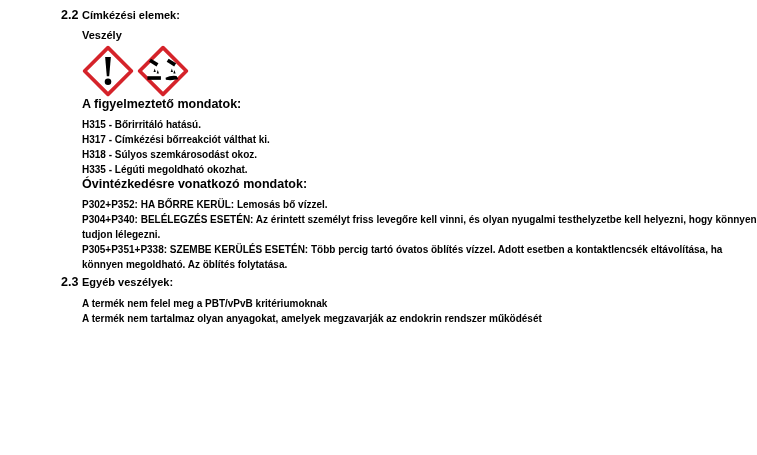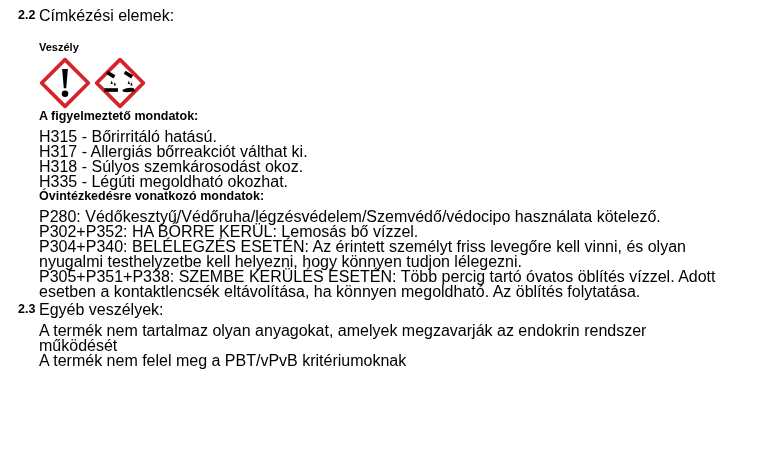--- a/index.html
+++ b/index.html
@@ -3,55 +3,56 @@
 <meta charset="utf-8">
 <style>
   * { margin: 0; padding: 0; box-sizing: border-box; }
   html, body {
     width: 757px; height: 455px;
     background: #ffffff;
     font-family: "Liberation Sans", sans-serif;
     color: #000000;
     overflow: hidden;
   }
-  .page { padding-top: 8px; }
+  .page { padding-top: 8px; padding-left: 43px; }
   .section-row { display: flex; align-items: flex-start; }
   .secnum {
     width: 39px;
     padding-left: 18px;
     flex: 0 0 39px;
     font-weight: bold;
     font-size: 12.5px;
     line-height: 15px;
   }
   .content { flex: 1 1 auto; max-width: 690px; }
   .h-bold {
-    font-weight: normal;
-    font-size: 16px;
+    font-weight: bold;
+    font-size: 11px;
     line-height: 15px;
   }
   .reg-heading { margin-top: 7px; }
   .signal-word {
-    margin-top: 17px;
+    margin-top: 5px;
     font-weight: bold;
     font-size: 11px;
     line-height: 14px;
   }
   .pictograms { display: flex; gap: 3px; margin-top: 3px; }
   .pictogram { width: 52px; height: 52px; }
   .sub-heading {
     font-weight: bold;
     font-size: 12.5px;
     line-height: 15px;
     margin-top: 0;
   }
   .statements { margin-top: 5px; }
   .stmt {
-    font-size: 16px;
+    font-size: 10px;
     line-height: 15px;
+    font-weight: bold;
   }
   .section-23 { margin-top: 3px; }
   .s23-lines { margin-top: 6px; }
 </style>
 </head>
 <body>
 
 <div class="page">
 
   <div class="section-row">
@@ -83,39 +84,38 @@
               <rect x="20" y="60" width="26" height="7"></rect>
               <path d="M55 63 q9 -5 21 -3.5 l3.5 6.5 q-13 2.5 -24 1 Z"></path>
             </g>
           </svg>
         </span>
       </div>
 
       <div class="sub-heading">A figyelmeztető mondatok:</div>
       <div class="statements">
         <div class="stmt">H315 - Bőrirritáló hatású.</div>
-        <div class="stmt">H317 - Allergiás bőrreakciót válthat ki.</div>
+        <div class="stmt">H317 - Címkézési bőrreakciót válthat ki.</div>
         <div class="stmt">H318 - Súlyos szemkárosodást okoz.</div>
         <div class="stmt">H335 - Légúti megoldható okozhat.</div>
       </div>
 
       <div class="sub-heading">Óvintézkedésre vonatkozó mondatok:</div>
       <div class="statements">
-        <div class="stmt">P280: Védőkesztyű/Védőruha/légzésvédelem/Szemvédő/védocipo használata kötelező.</div>
         <div class="stmt">P302+P352: HA BŐRRE KERÜL: Lemosás bő vízzel.</div>
         <div class="stmt">P304+P340: BELÉLEGZÉS ESETÉN: Az érintett személyt friss levegőre kell vinni, és olyan nyugalmi testhelyzetbe kell helyezni, hogy könnyen tudjon lélegezni.</div>
         <div class="stmt">P305+P351+P338: SZEMBE KERÜLÉS ESETÉN: Több percig tartó óvatos öblítés vízzel. Adott esetben a kontaktlencsék eltávolítása, ha könnyen megoldható. Az öblítés folytatása.</div>
       </div>
     </div>
   </div>
 
   <div class="section-row section-23">
     <div class="secnum">2.3</div>
     <div class="content">
       <div class="h-bold">Egyéb veszélyek:</div>
       <div class="s23-lines">
+        <div class="stmt">A termék nem felel meg a PBT/vPvB kritériumoknak</div>
         <div class="stmt">A termék nem tartalmaz olyan anyagokat, amelyek megzavarják az endokrin rendszer működését</div>
-        <div class="stmt">A termék nem felel meg a PBT/vPvB kritériumoknak</div>
       </div>
     </div>
   </div>
 
 </div>
 
 </body></html>

